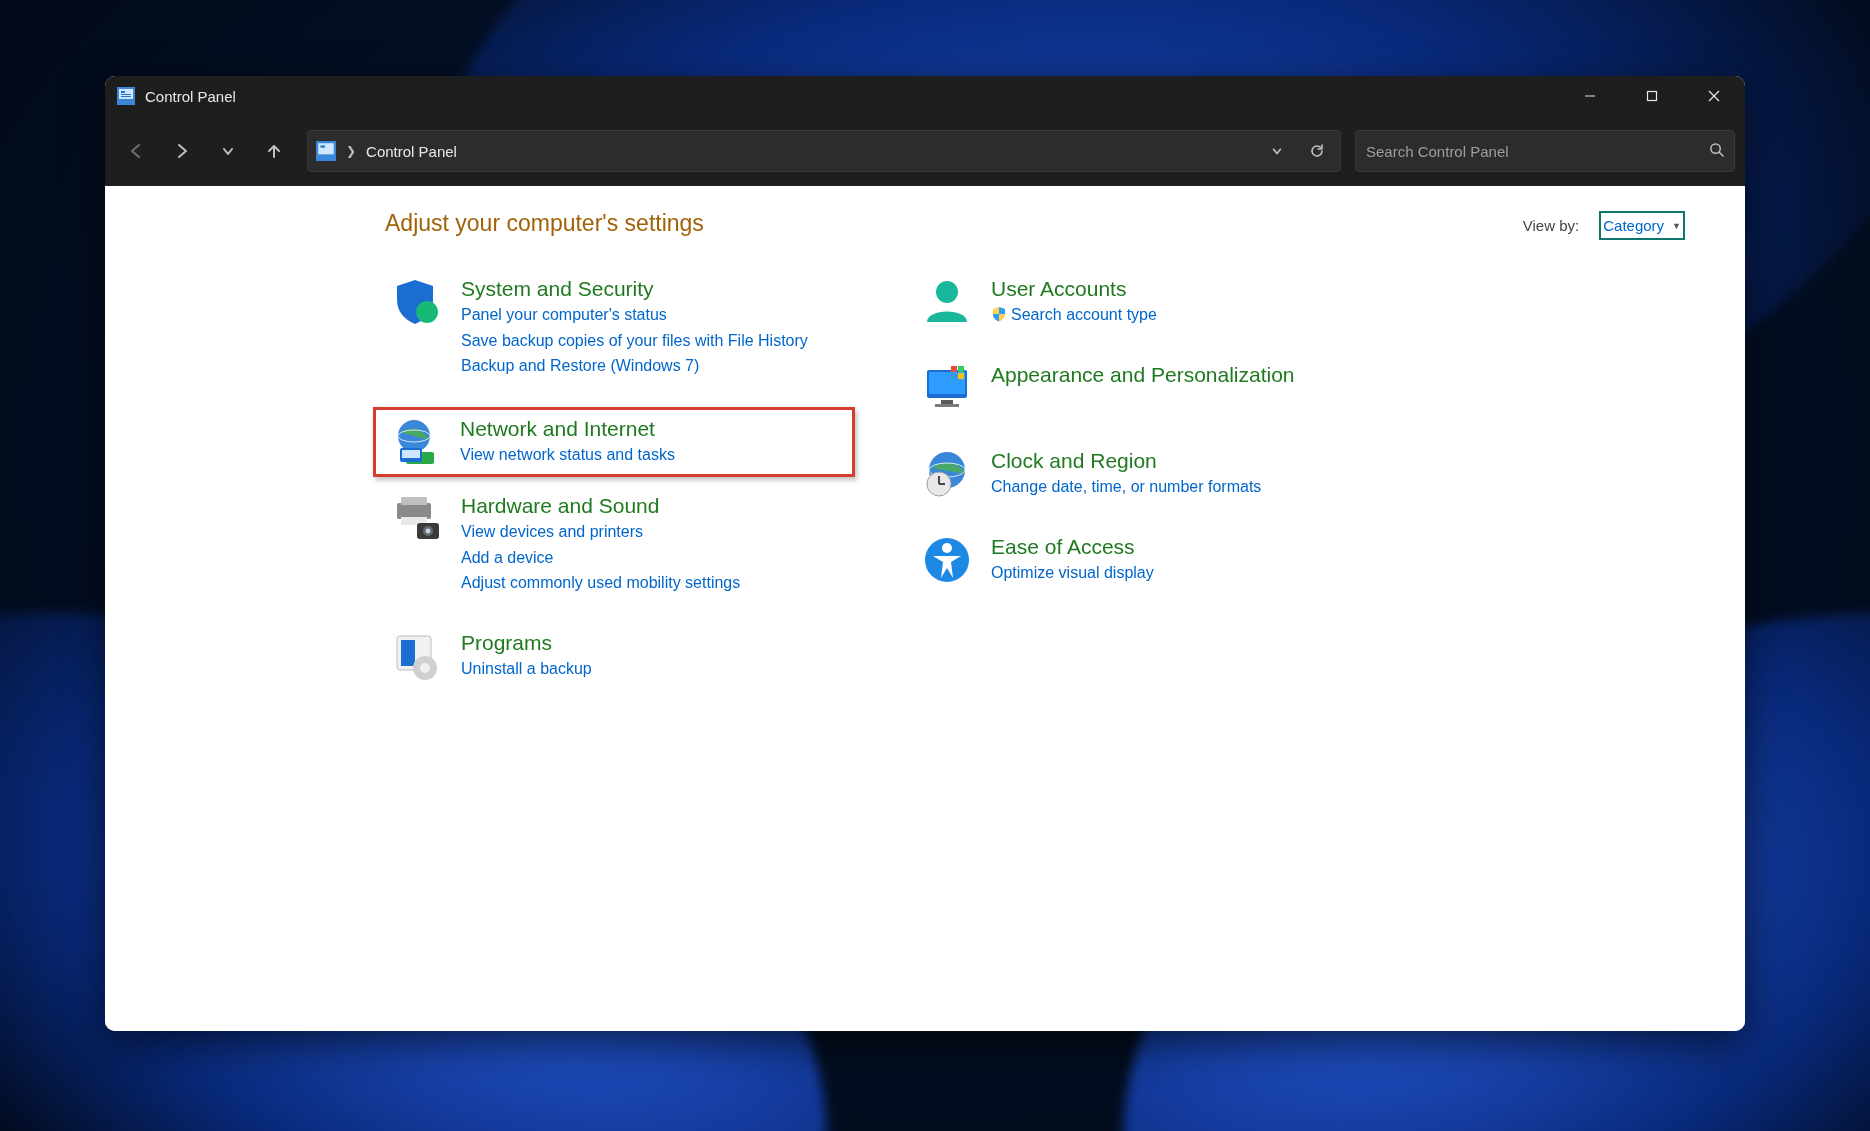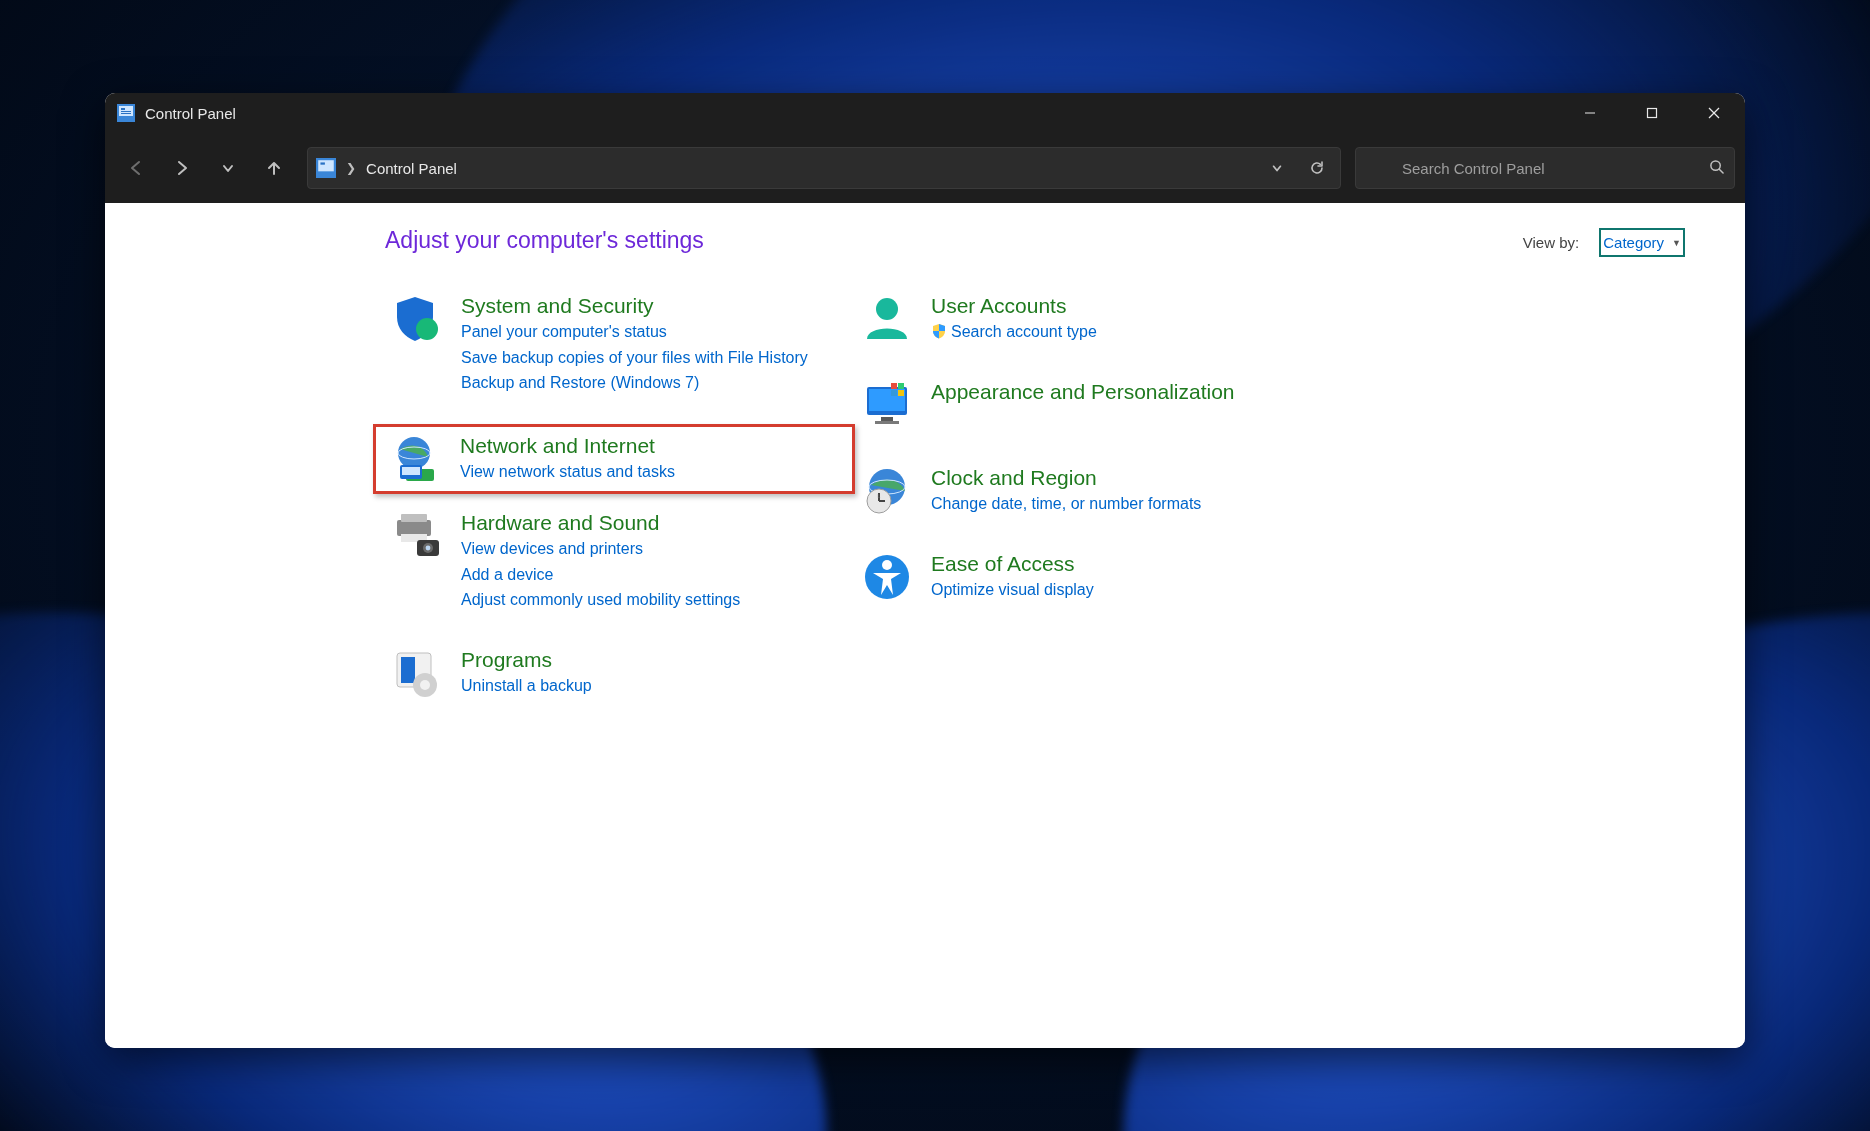--- a/index.html
+++ b/index.html
@@ -26,21 +26,21 @@
   .wave.w2 { width: 1200px; height: 700px; left: -350px; top: 650px;
     background: radial-gradient(ellipse at 70% 30%, #2e6bff 0%, #0a2e8a 40%, transparent 65%);
     transform: rotate(20deg); }
   .wave.w3 { width: 1200px; height: 700px; left: 1100px; top: 650px;
     background: radial-gradient(ellipse at 30% 30%, #2e6bff 0%, #0a2e8a 40%, transparent 65%);
     transform: rotate(-20deg); }
 
   .window {
     position: absolute;
     left: 105px;
-    top: 93px;
+    top: 76px;
     width: 1640px;
     height: 955px;
     background: #ffffff;
     border-radius: 10px;
     box-shadow: 0 12px 40px rgba(0,0,0,0.6);
     overflow: hidden;
     display: flex;
     flex-direction: column;
   }
   .titlebar {
@@ -99,39 +99,38 @@
     margin-left: 10px;
     padding: 0 10px;
   }
   .search-box input {
     flex: 1;
     background: transparent;
     border: none;
     outline: none;
     color: #e8e8e8;
     font-size: 15px;
-    margin-left: 36px;
   }
   .search-box input::placeholder { color: #9e9e9e; }
   .search-ic { color: #bfbfbf; }
 
   .content {
     flex: 1;
     background: #ffffff;
     padding: 24px 40px 24px 40px;
     overflow: auto;
   }
   .header-row {
     display: flex;
     align-items: baseline;
     margin-left: 240px;
     margin-right: 20px;
   }
   .header-row h1 {
-    color: #6d28d9;
+    color: #a16207;
     font-weight: 400;
     font-size: 23px;
   }
   .header-row .spacer { flex: 1; }
   .viewby {
     font-size: 15px;
     color: #444;
     display: flex;
     align-items: center;
     gap: 20px;
@@ -144,20 +143,21 @@
     display: flex;
     align-items: center;
     gap: 8px;
     cursor: pointer;
   }
 
   .categories {
     margin-top: 30px;
     margin-left: 240px;
     display: flex;
+    gap: 60px;
   }
   .col { width: 470px; }
 
   .cat {
     display: flex;
     gap: 18px;
     margin-bottom: 22px;
     padding: 6px;
   }
   .cat.highlight {

